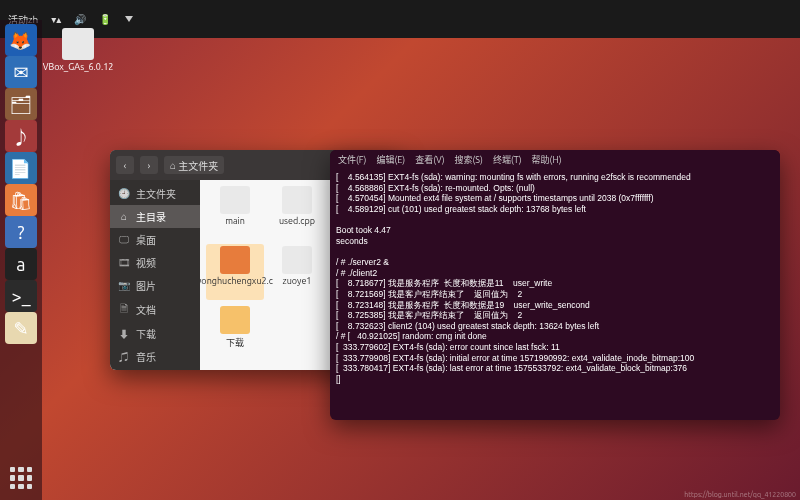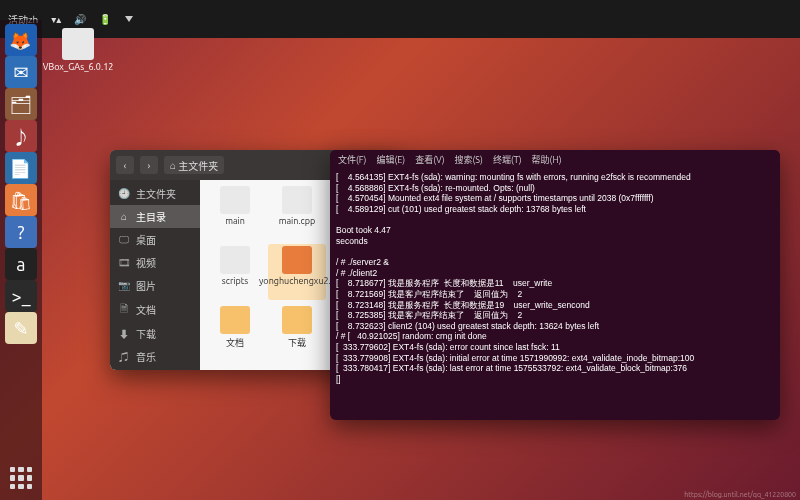--- a/index.html
+++ b/index.html
@@ -125,29 +125,25 @@
       </div>
       <div class="sb-item"></div>
     </div>
   <div class="files-content" id="fm-content">
       <div class="file-item">
         <div class="file-ico" style="background:#e9e9e9"></div>
         <span>main</span>
       </div>
       <div class="file-item">
         <div class="file-ico" style="background:#e9e9e9"></div>
-        <span>main.cpp</span>
+        <span>used.cpp</span>
       </div>
       <div class="file-item">
         <div class="file-ico" style="background:#d0cfa8"></div>
         <span>rootfs.img</span>
-      </div>
-      <div class="file-item">
-        <div class="file-ico" style="background:#e9e9e9"></div>
-        <span>scripts</span>
       </div>
       <div class="file-item sel">
         <div class="file-ico" style="background:#e77c3c"></div>
         <span>yonghuchengxu2.c</span>
       </div>
       <div class="file-item">
         <div class="file-ico" style="background:#e9e9e9"></div>
         <span>zuoye1</span>
       </div>
       <div class="file-item">

